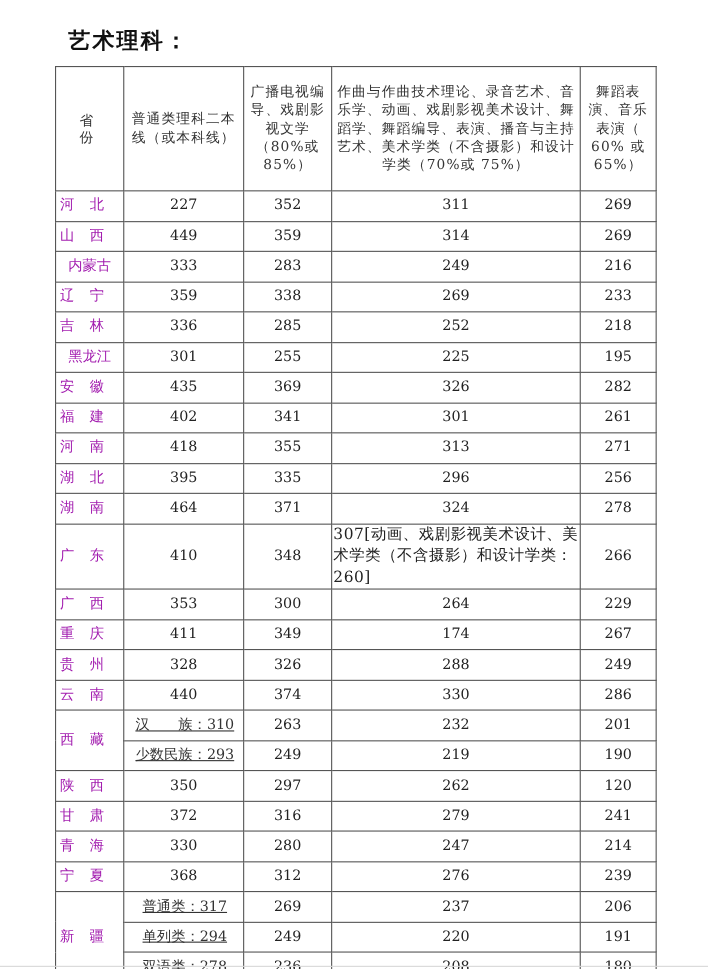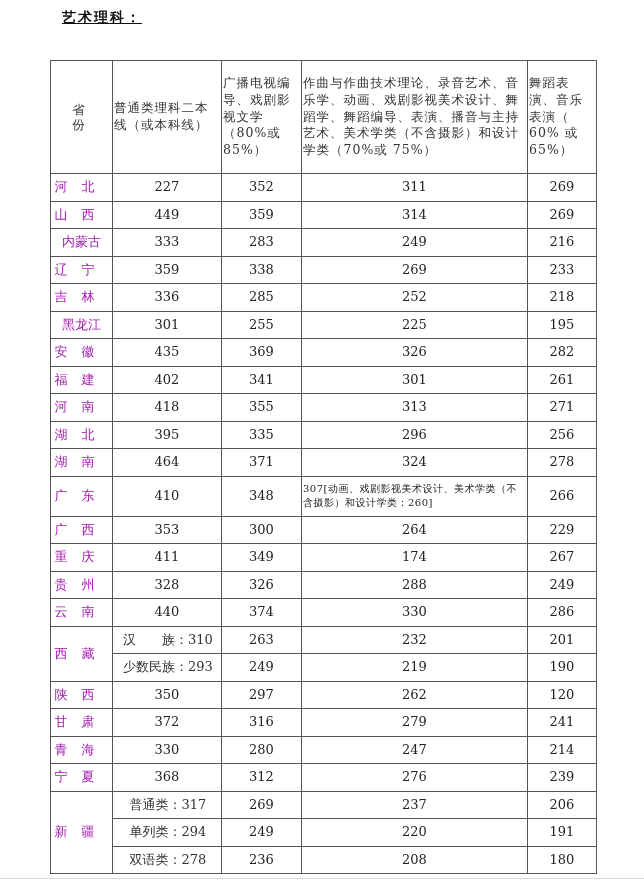--- a/index.html
+++ b/index.html
@@ -11,26 +11,25 @@
     width: 644px;
     height: 881px;
     position: relative;
     overflow: hidden;
     font-family: "DejaVu Serif", "Liberation Serif", serif;
     color: #222;
   }
   .page-title {
     position: absolute;
     left: 62px;
-    top: 9px;
-    font-size: 14px;
+    top: 24px;
+    font-size: 20px;
     font-weight: bold;
     letter-spacing: 2px;
     color: #111;
-    text-decoration: underline;
   }
   table.score-table {
     position: absolute;
     left: 50px;
     top: 60px;
     border-collapse: collapse;
     table-layout: fixed;
     width: 546px;
     font-size: 13px;
   }
@@ -41,21 +40,21 @@
     vertical-align: middle;
     line-height: 1.2;
     overflow: hidden;
   }
   .hdr td {
     height: 112px;
     font-size: 12.5px;
     color: #333;
   }
   .hdr .h-left {
-    text-align: left;
+    text-align: center;
     padding: 0 1px;
     line-height: 1.35;
     letter-spacing: 1px;
   }
   .hdr .h-prov {
     letter-spacing: 14px;
     padding-left: 8px;
     text-align: center;
   }
   .row td { height: 26.5px; }
@@ -63,25 +62,26 @@
   .prov {
     letter-spacing: 14px;
     padding-left: 6px;
     color: #a21caf;
   }
   .prov.three { letter-spacing: 0px; padding-left: 0; }
   .sub-left {
     text-align: right;
     padding-left: 2px !important;
     color: #333;
+    text-decoration: underline;
   }
   .note-cell {
     text-align: left !important;
     padding: 0 1px !important;
-    font-size: 10px;
+    font-size: 14px;
     line-height: 1.4 !important;
     letter-spacing: 0.5px;
   }
   .bottom-line {
     position: absolute;
     left: 0;
     top: 878px;
     width: 644px;
     height: 1px;
     background: #d8d8d8;

